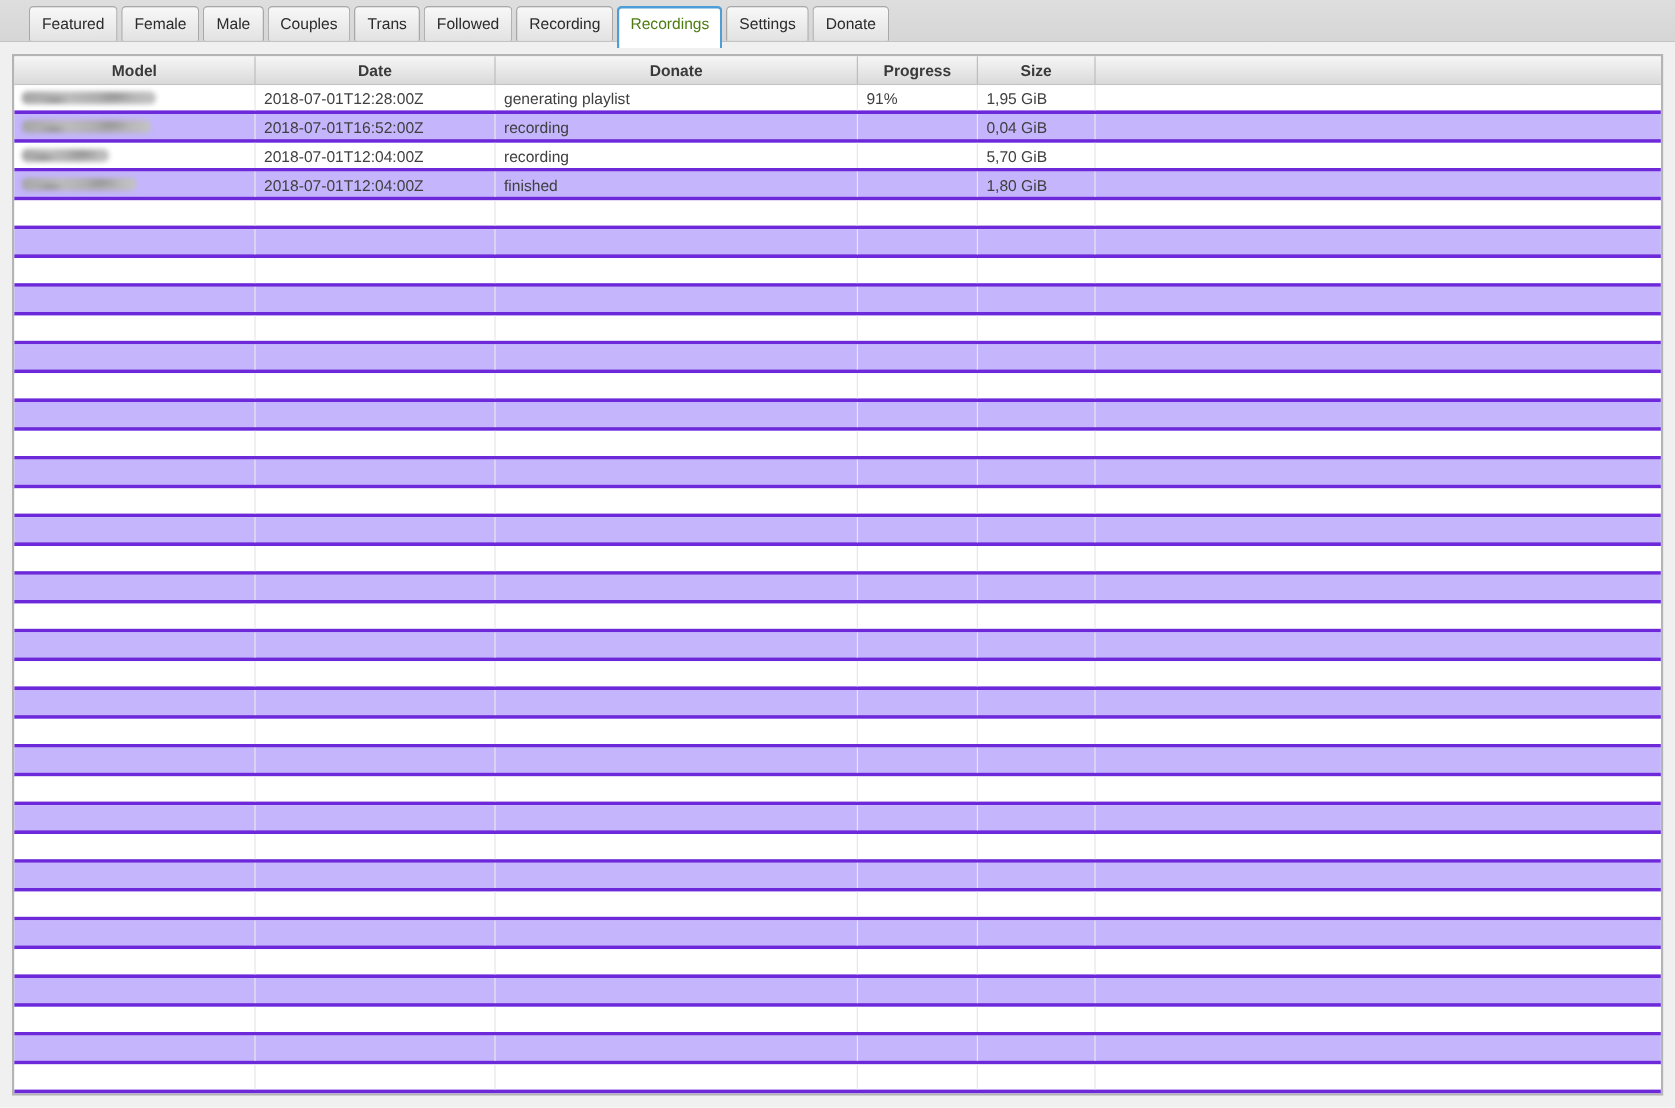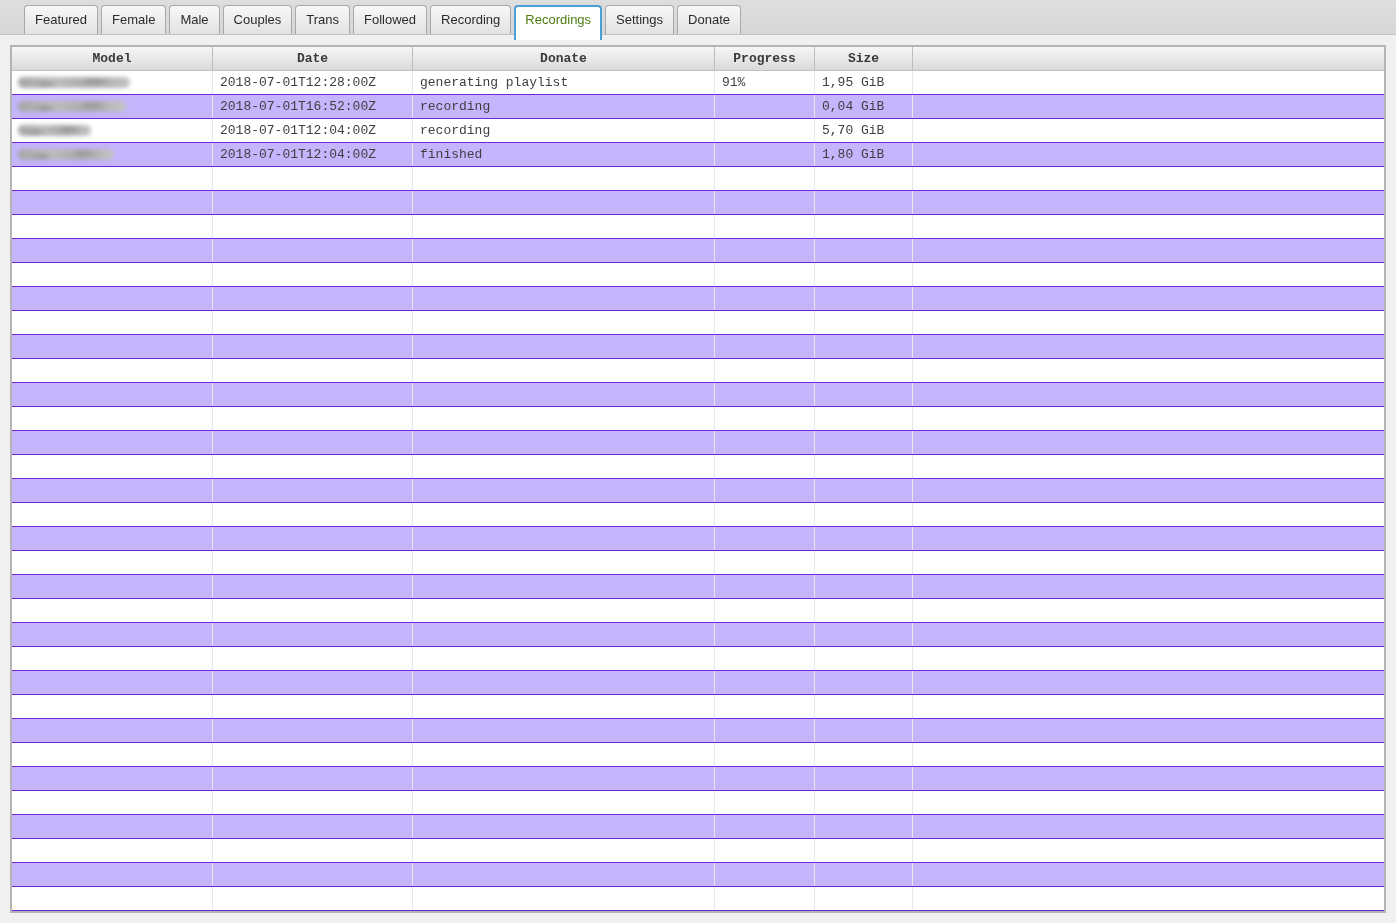--- a/index.html
+++ b/index.html
@@ -47,21 +47,20 @@
     color:#4d7c0f;
   }
 
   
   .content{padding:10px 10px 0;}
   .table{
     box-sizing:border-box;
     width:1376px;
     border:2px solid #b4b4b4;
     background:#ffffff;
-    font-family:Liberation Mono, monospace;
   }
   .thead{
     display:flex;
     height:24px;
     box-sizing:border-box;
     background:linear-gradient(#f6f6f6 0%,#e7e7e7 55%,#d9d9d9 100%);
     border-bottom:1px solid #c2c2c2;
   }
   .th{
     box-sizing:border-box;
@@ -72,21 +71,21 @@
     line-height:23px;
     border-right:1px solid #bdbdbd;
     overflow:hidden;white-space:nowrap;
   }
   .th.col-filler{border-right:none;flex:1;}
 
   .row{
     display:flex;
     height:24px;
     box-sizing:border-box;
-    border-bottom:1px solid #6d28d9;
+    border-bottom:3px solid #6d28d9;
     background:#ffffff;
   }
   .row.striped{background:#c4b5fd;}
   .cell{
     box-sizing:border-box;
     font-size:13px;
     color:#3f3f3f;
     line-height:23px;
     padding-left:7px;
     border-right:1px solid #e7e7e7;

